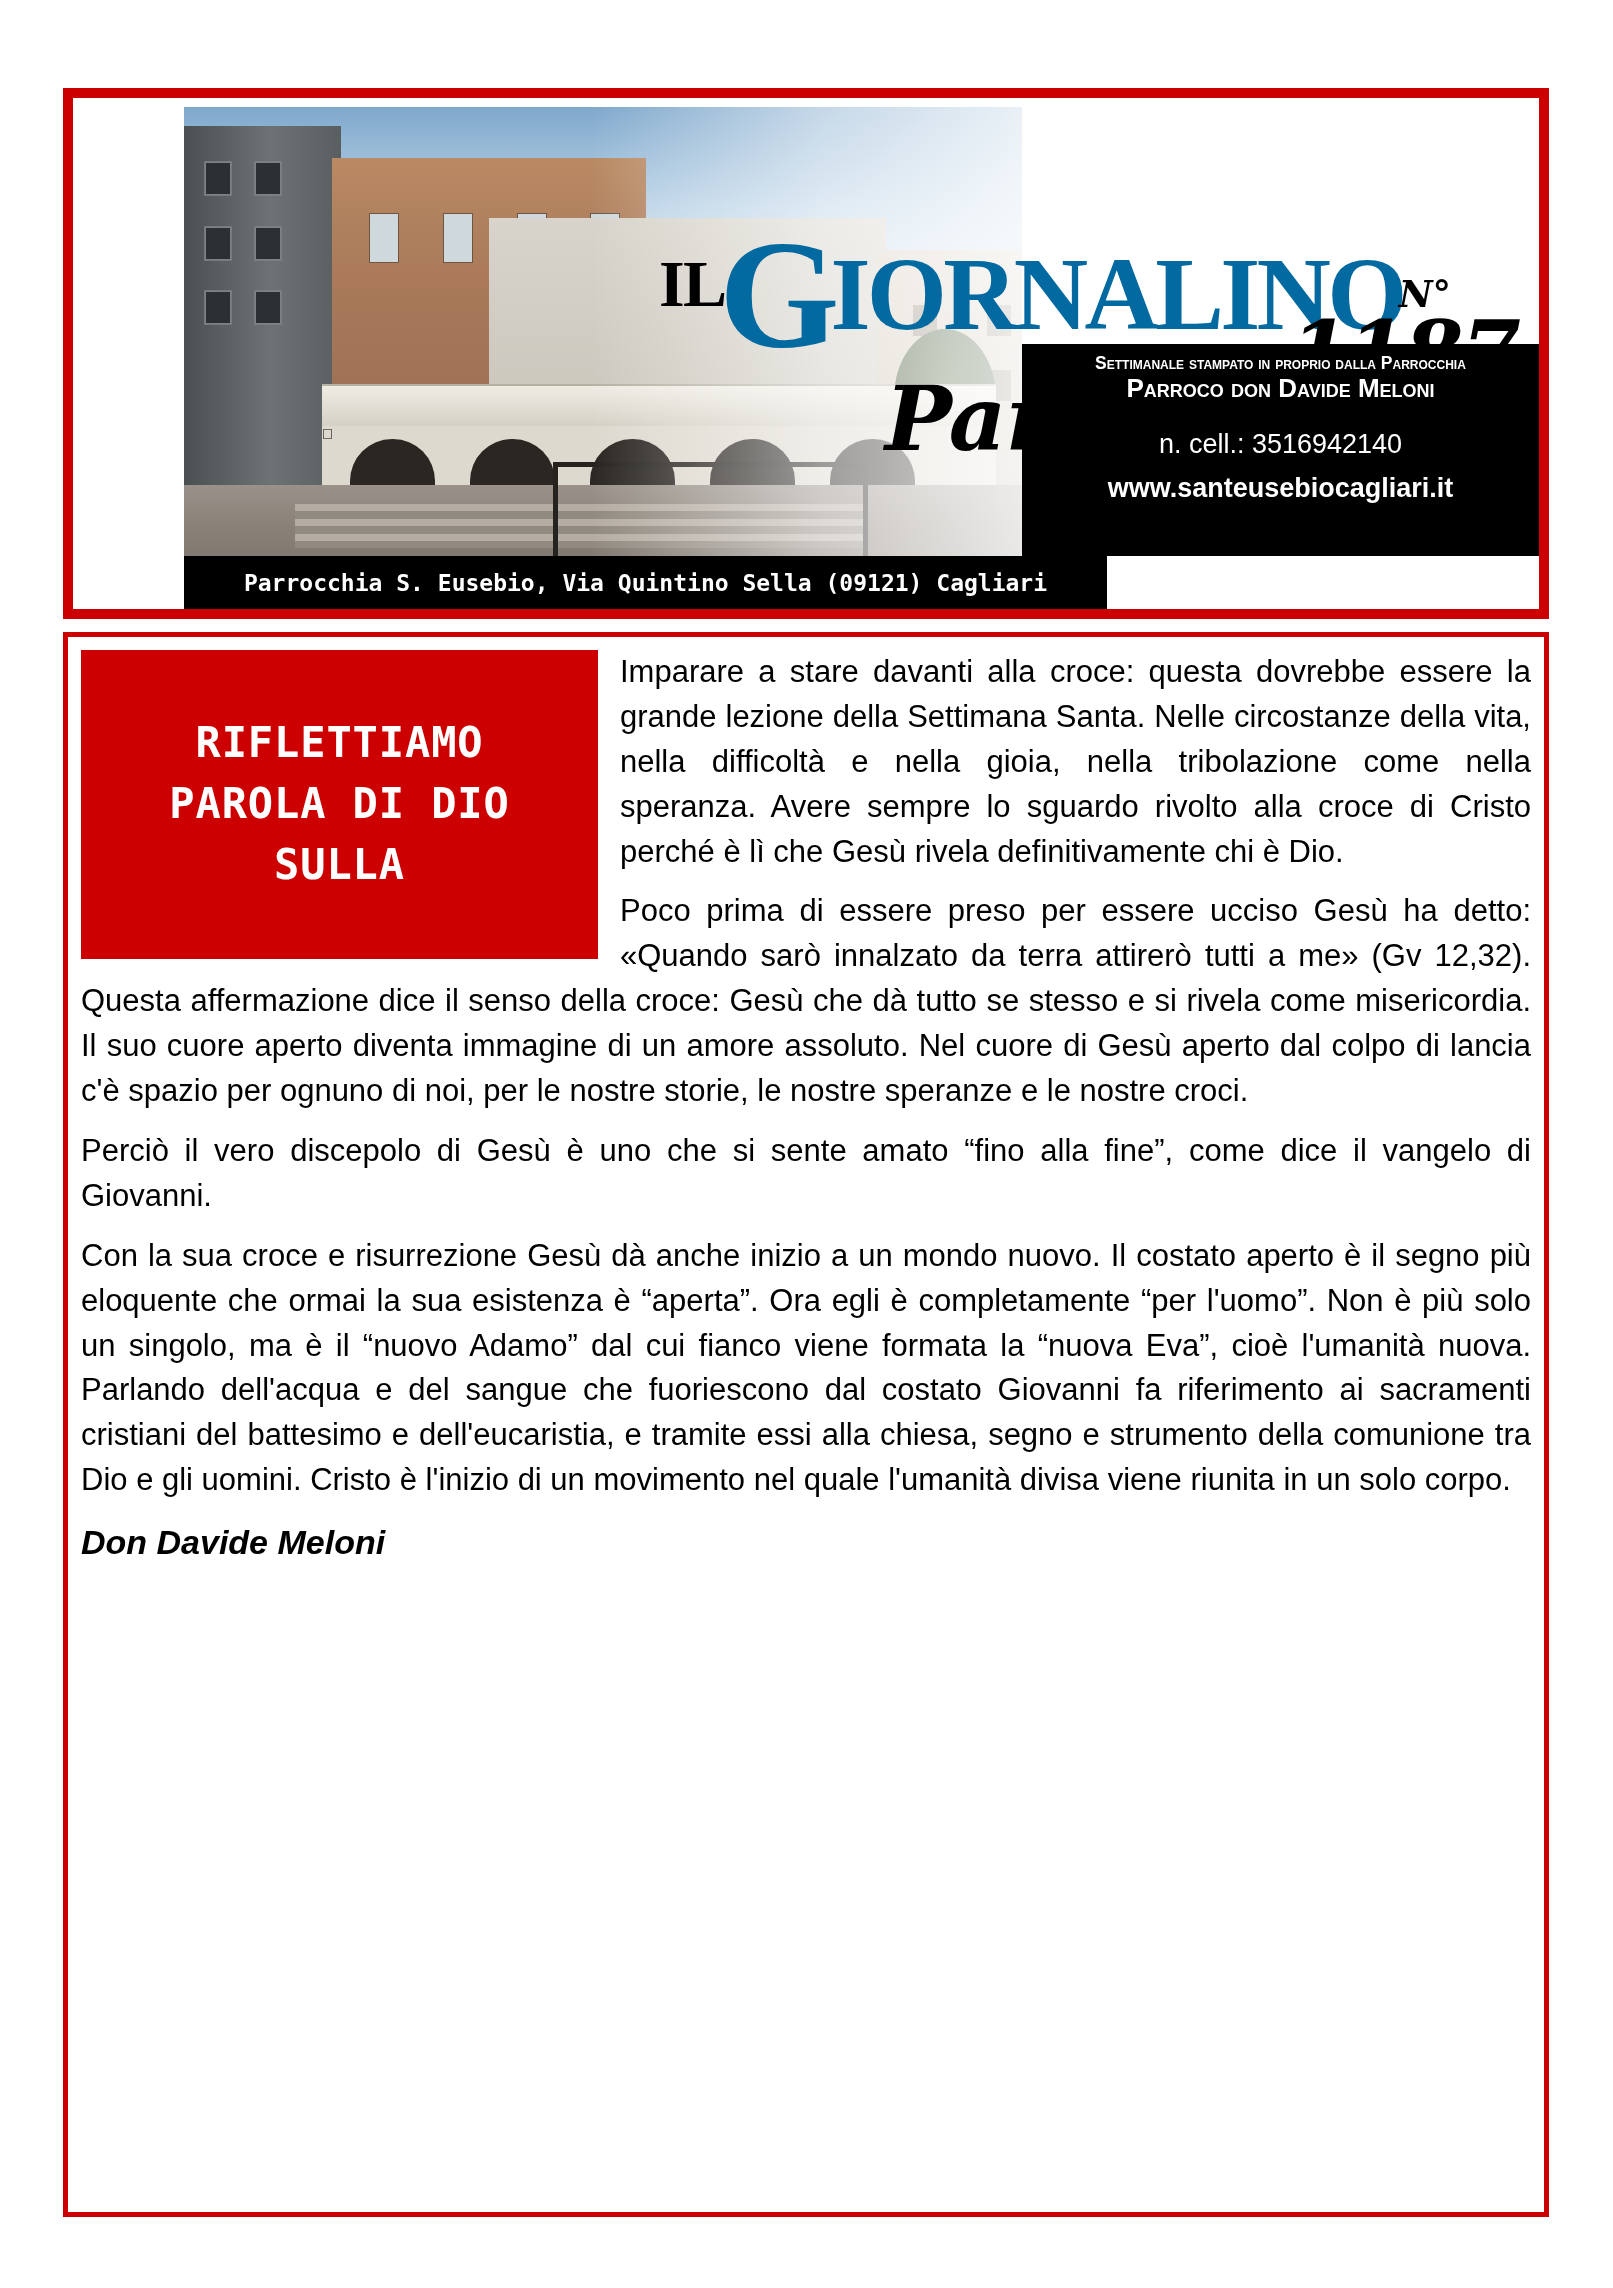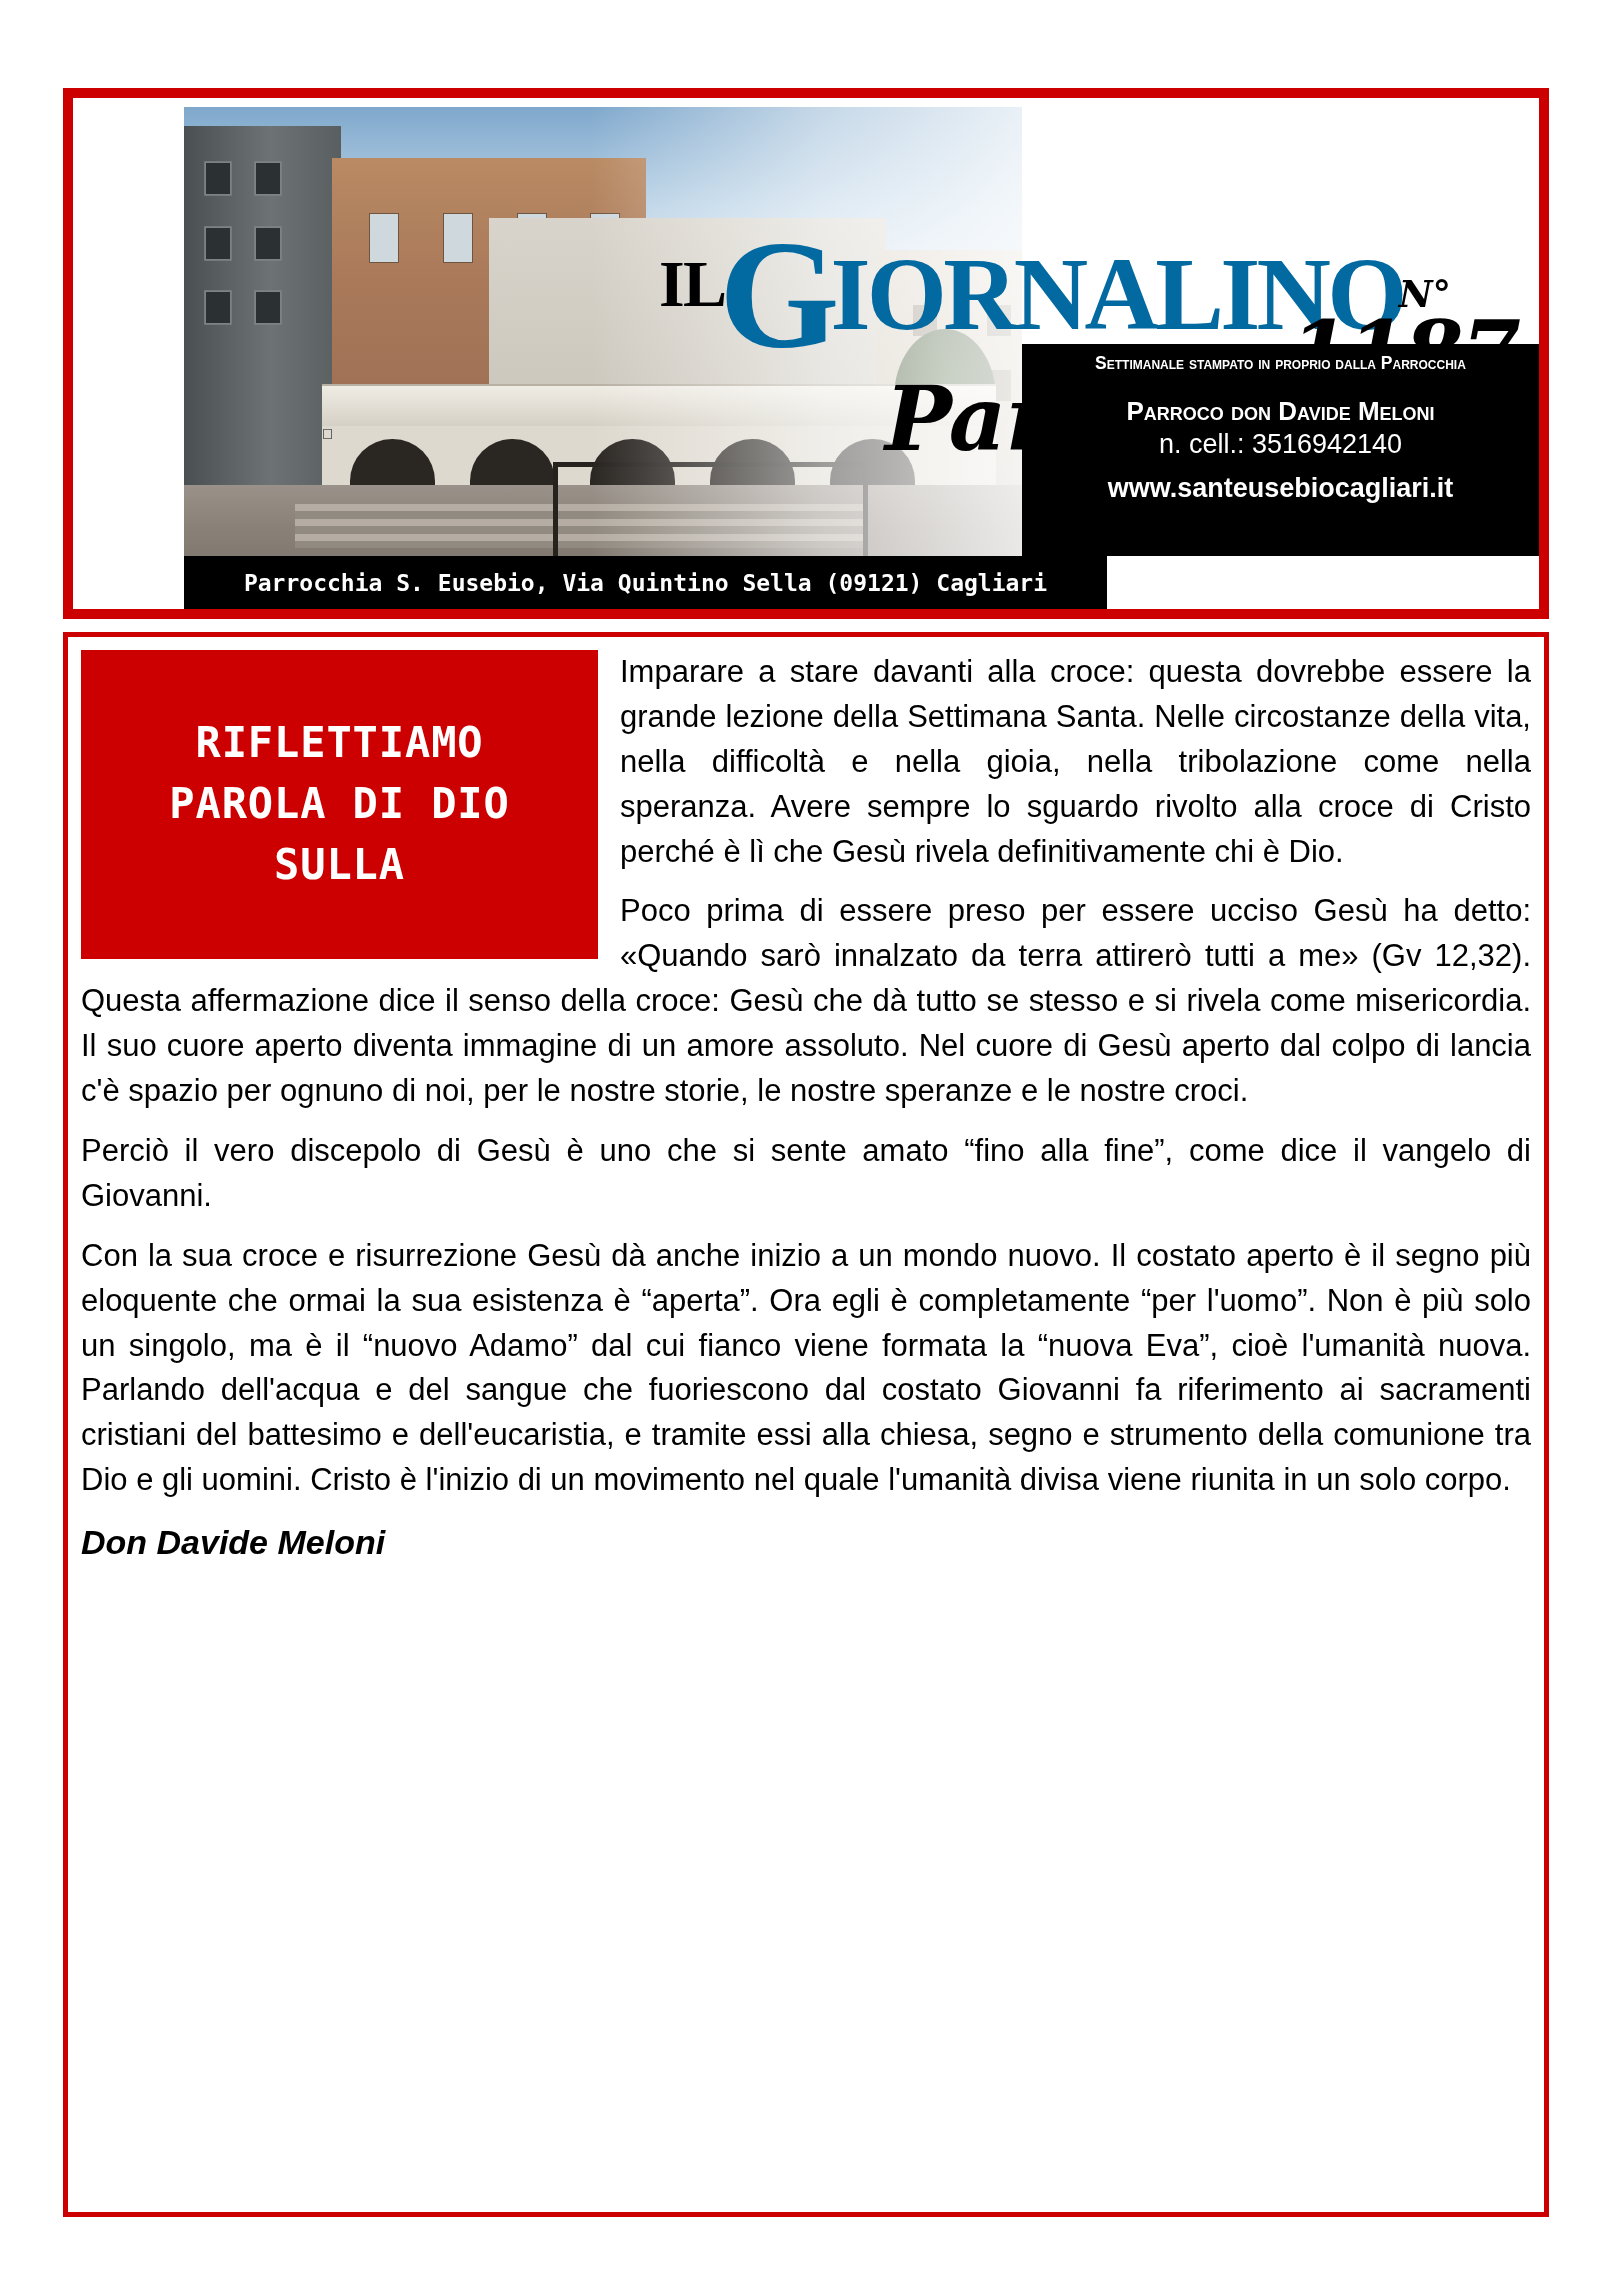--- a/index.html
+++ b/index.html
@@ -225,21 +225,21 @@
   .mast-redbox .line1 {
     position: absolute; top: 9.2px; left: 0; right: 0;
     text-align: center;
     font-size: 17.5px;
     font-weight: bold;
     font-variant: small-caps;
     letter-spacing: 0px;
     white-space: nowrap;
   }
   .mast-redbox .line2 {
-    position: absolute; top: 52px; left: 0; right: 0;
+    position: absolute; top: 29px; left: 0; right: 0;
     text-align: center;
     font-size: 26px;
     font-weight: bold;
     font-variant: small-caps;
   }
   .mast-redbox .line3 {
     position: absolute; top: 85px; left: 0; right: 0;
     text-align: center;
     font-size: 27px;
     font-weight: normal;

